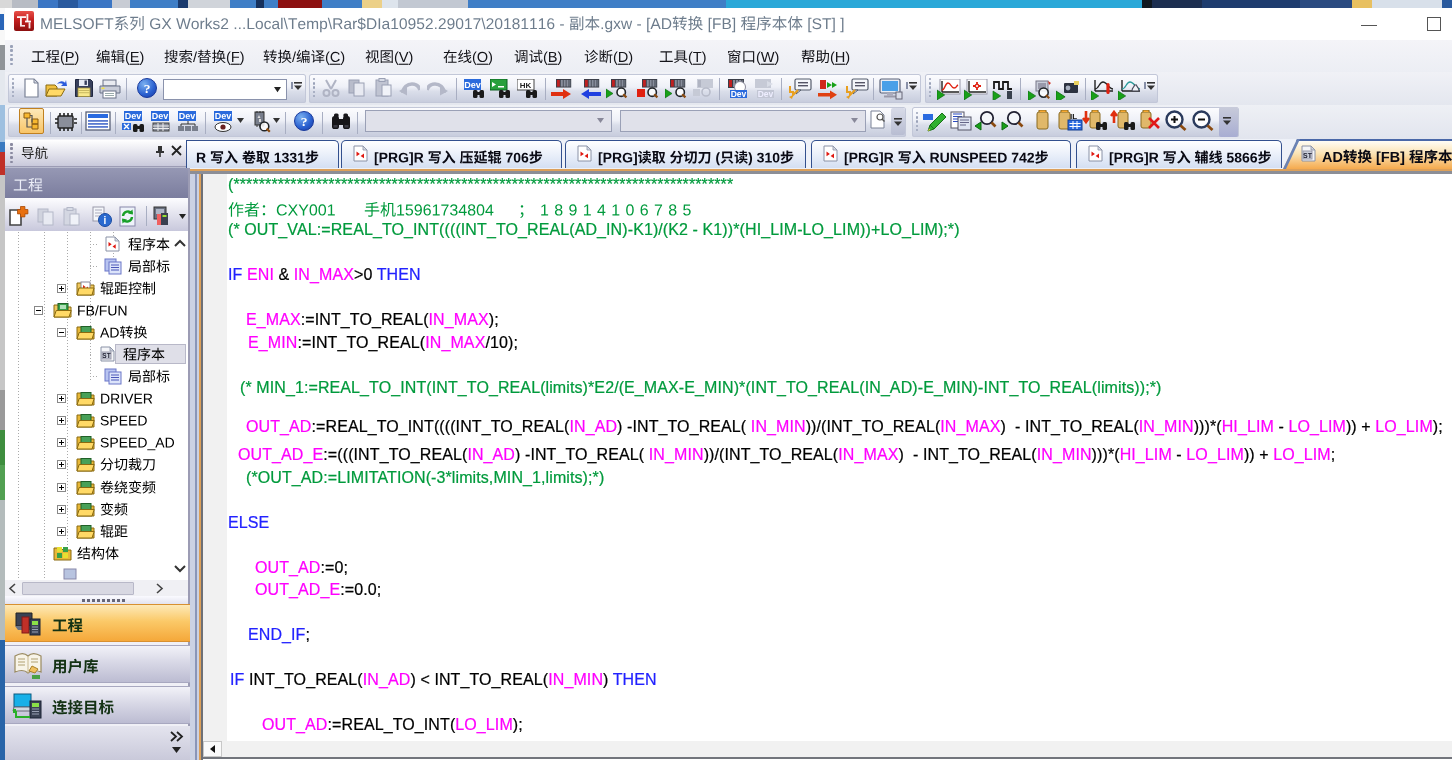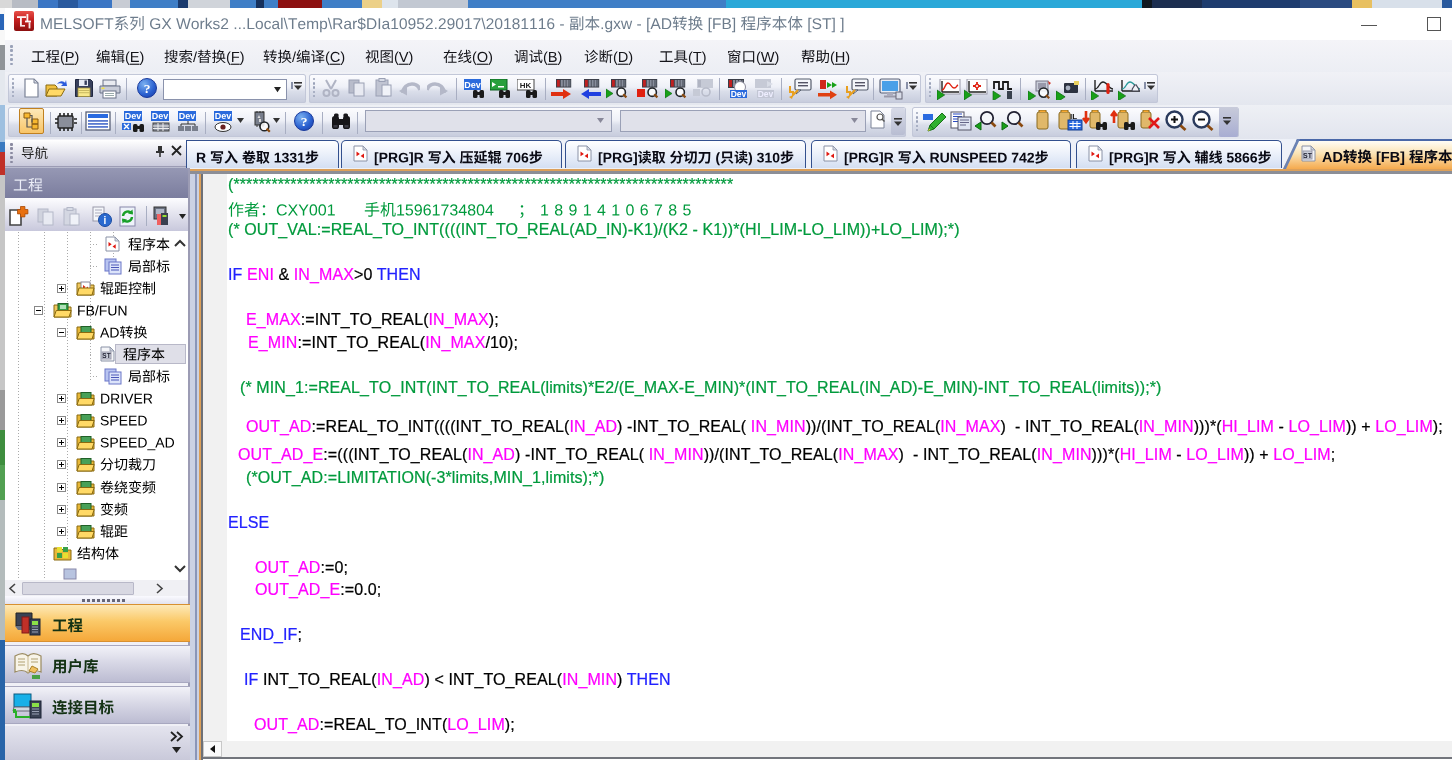--- a/index.html
+++ b/index.html
@@ -1290,23 +1290,23 @@
 <div class="cd" style="left:228px;top:264.3px"><span class="k">IF</span> <span class="m">ENI</span> &amp; <span class="m">IN_MAX</span>&gt;0 <span class="k">THEN</span></div>
 <div class="cd" style="left:246px;top:309.3px"><span class="m">E_MAX</span>:=INT_TO_REAL(<span class="m">IN_MAX</span>);</div>
 <div class="cd" style="left:248px;top:331.8px"><span class="m">E_MIN</span>:=INT_TO_REAL(<span class="m">IN_MAX</span>/10);</div>
 <div class="cd" style="left:240px;top:376.8px"><span class="g">(* MIN_1:=REAL_TO_INT(INT_TO_REAL(limits)*E2/(E_MAX-E_MIN)*(INT_TO_REAL(IN_AD)-E_MIN)-INT_TO_REAL(limits));*)</span></div>
 <div class="cd" style="left:246px;top:416px"><span class="m">OUT_AD</span>:=REAL_TO_INT((((INT_TO_REAL(<span class="m">IN_AD</span>) -INT_TO_REAL( <span class="m">IN_MIN</span>))/(INT_TO_REAL(<span class="m">IN_MAX</span>)  - INT_TO_REAL(<span class="m">IN_MIN</span>)))*(<span class="m">HI_LIM</span> - <span class="m">LO_LIM</span>)) + <span class="m">LO_LIM</span>);</div>
 <div class="cd" style="left:238px;top:444.3px"><span class="m">OUT_AD_E</span>:=(((INT_TO_REAL(<span class="m">IN_AD</span>) -INT_TO_REAL( <span class="m">IN_MIN</span>))/(INT_TO_REAL(<span class="m">IN_MAX</span>)  - INT_TO_REAL(<span class="m">IN_MIN</span>)))*(<span class="m">HI_LIM</span> - <span class="m">LO_LIM</span>)) + <span class="m">LO_LIM</span>;</div>
 <div class="cd" style="left:246px;top:466.8px"><span class="g">(*OUT_AD:=LIMITATION(-3*limits,MIN_1,limits);*)</span></div>
 <div class="cd" style="left:228px;top:511.8px"><span class="k">ELSE</span></div>
 <div class="cd" style="left:255px;top:556.8px"><span class="m">OUT_AD</span>:=0;</div>
 <div class="cd" style="left:255px;top:579.3px"><span class="m">OUT_AD_E</span>:=0.0;</div>
-<div class="cd" style="left:240px;top:624.3px"><span class="k">END_IF</span>;</div>
-<div class="cd" style="left:244px;top:669.3px"><span class="k">IF</span> INT_TO_REAL(<span class="m">IN_AD</span>) &lt; INT_TO_REAL(<span class="m">IN_MIN</span>) <span class="k">THEN</span></div>
-<div class="cd" style="left:254px;top:714.3px"><span class="m">OUT_AD</span>:=REAL_TO_INT(<span class="m">LO_LIM</span>);</div>
+<div class="cd" style="left:248px;top:624.3px"><span class="k">END_IF</span>;</div>
+<div class="cd" style="left:230px;top:669.3px"><span class="k">IF</span> INT_TO_REAL(<span class="m">IN_AD</span>) &lt; INT_TO_REAL(<span class="m">IN_MIN</span>) <span class="k">THEN</span></div>
+<div class="cd" style="left:262px;top:714.3px"><span class="m">OUT_AD</span>:=REAL_TO_INT(<span class="m">LO_LIM</span>);</div>
 <svg width="0" height="0" style="position:absolute">
     <path id="g0" d="M1366 0V940Q1366 1096 1375 1240Q1326 1061 1287 960L923 0H789L420 960L364 1130L331 1240L334 1129L338 940V0H168V1409H419L794 432Q814 373 832.5 305.5Q851 238 857 208Q865 248 890.5 329.5Q916 411 925 432L1293 1409H1538V0Z"></path>
     <path id="g1" d="M168 0V1409H1237V1253H359V801H1177V647H359V156H1278V0Z"></path>
     <path id="g2" d="M168 0V1409H359V156H1071V0Z"></path>
     <path id="g3" d="M1272 389Q1272 194 1119.5 87.0Q967 -20 690 -20Q175 -20 93 338L278 375Q310 248 414.0 188.5Q518 129 697 129Q882 129 982.5 192.5Q1083 256 1083 379Q1083 448 1051.5 491.0Q1020 534 963.0 562.0Q906 590 827.0 609.0Q748 628 652 650Q485 687 398.5 724.0Q312 761 262.0 806.5Q212 852 185.5 913.0Q159 974 159 1053Q159 1234 297.5 1332.0Q436 1430 694 1430Q934 1430 1061.0 1356.5Q1188 1283 1239 1106L1051 1073Q1020 1185 933.0 1235.5Q846 1286 692 1286Q523 1286 434.0 1230.0Q345 1174 345 1063Q345 998 379.5 955.5Q414 913 479.0 883.5Q544 854 738 811Q803 796 867.5 780.5Q932 765 991.0 743.5Q1050 722 1101.5 693.0Q1153 664 1191.0 622.0Q1229 580 1250.5 523.0Q1272 466 1272 389Z"></path>
     <path id="g4" d="M1495 711Q1495 490 1410.5 324.0Q1326 158 1168.0 69.0Q1010 -20 795 -20Q578 -20 420.5 68.0Q263 156 180.0 322.5Q97 489 97 711Q97 1049 282.0 1239.5Q467 1430 797 1430Q1012 1430 1170.0 1344.5Q1328 1259 1411.5 1096.0Q1495 933 1495 711ZM1300 711Q1300 974 1168.5 1124.0Q1037 1274 797 1274Q555 1274 423.0 1126.0Q291 978 291 711Q291 446 424.5 290.5Q558 135 795 135Q1039 135 1169.5 285.5Q1300 436 1300 711Z"></path>
     <path id="g5" d="M359 1253V729H1145V571H359V0H168V1409H1169V1253Z"></path>
     <path id="g6" d="M720 1253V0H530V1253H46V1409H1204V1253Z"></path>
     <path id="g7" d="M286 224C233 152 150 78 70 30C90 19 121 -6 136 -20C212 34 301 116 361 197ZM636 190C719 126 822 34 872 -22L936 23C882 80 779 168 695 229ZM664 444C690 420 718 392 745 363L305 334C455 408 608 500 756 612L698 660C648 619 593 580 540 543L295 531C367 582 440 646 507 716C637 729 760 747 855 770L803 833C641 792 350 765 107 753C115 736 124 706 126 688C214 692 308 698 401 706C336 638 262 578 236 561C206 539 182 524 162 521C170 502 181 469 183 454C204 462 235 466 438 478C353 425 280 385 245 369C183 338 138 319 106 315C115 295 126 260 129 245C157 256 196 261 471 282V20C471 9 468 5 451 4C435 3 380 3 320 6C332 -15 345 -47 349 -69C422 -69 472 -68 505 -56C539 -44 547 -23 547 19V288L796 306C825 273 849 242 866 216L926 252C885 313 799 405 722 474Z"></path>
     <path id="g8" d="M642 724V164H716V724ZM848 835V17C848 1 842 -4 826 -4C810 -5 758 -5 703 -3C713 -24 725 -56 728 -76C805 -76 853 -74 882 -63C912 -51 924 -29 924 18V835ZM181 302C232 267 294 218 333 181C265 85 178 17 79 -22C95 -37 115 -66 124 -85C336 10 491 205 541 552L495 566L482 563H257C273 611 287 662 299 714H571V786H61V714H224C189 561 133 419 53 326C70 315 99 290 111 276C158 335 198 409 232 494H459C440 400 411 317 373 247C334 281 273 326 224 357Z"></path>

